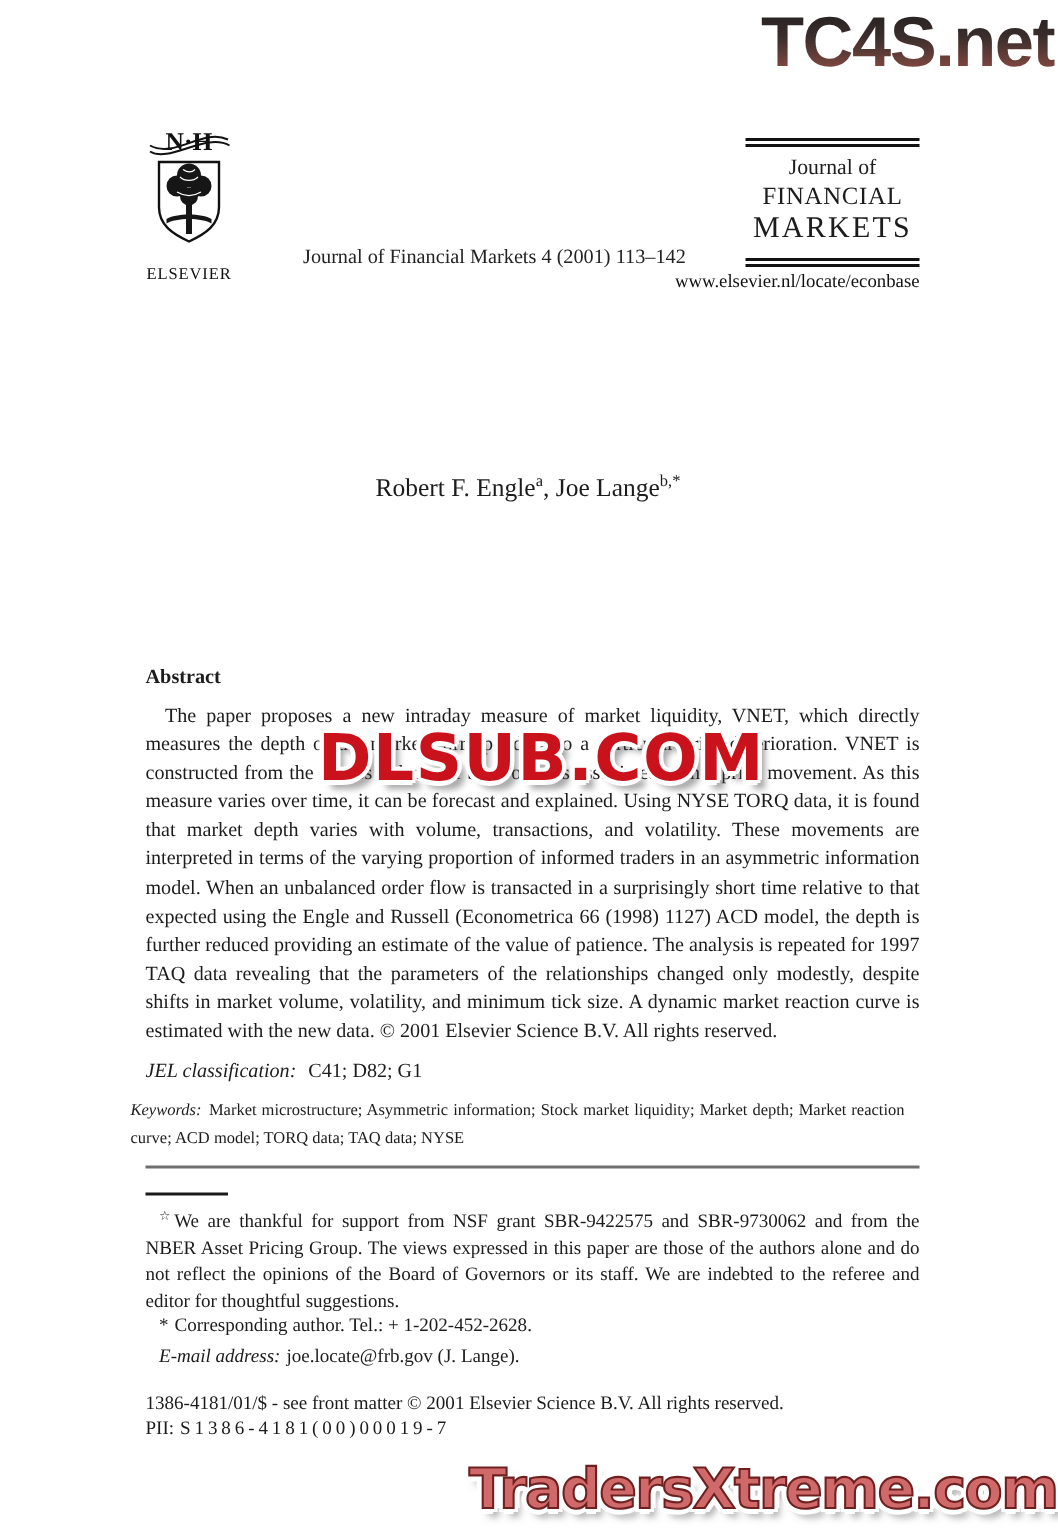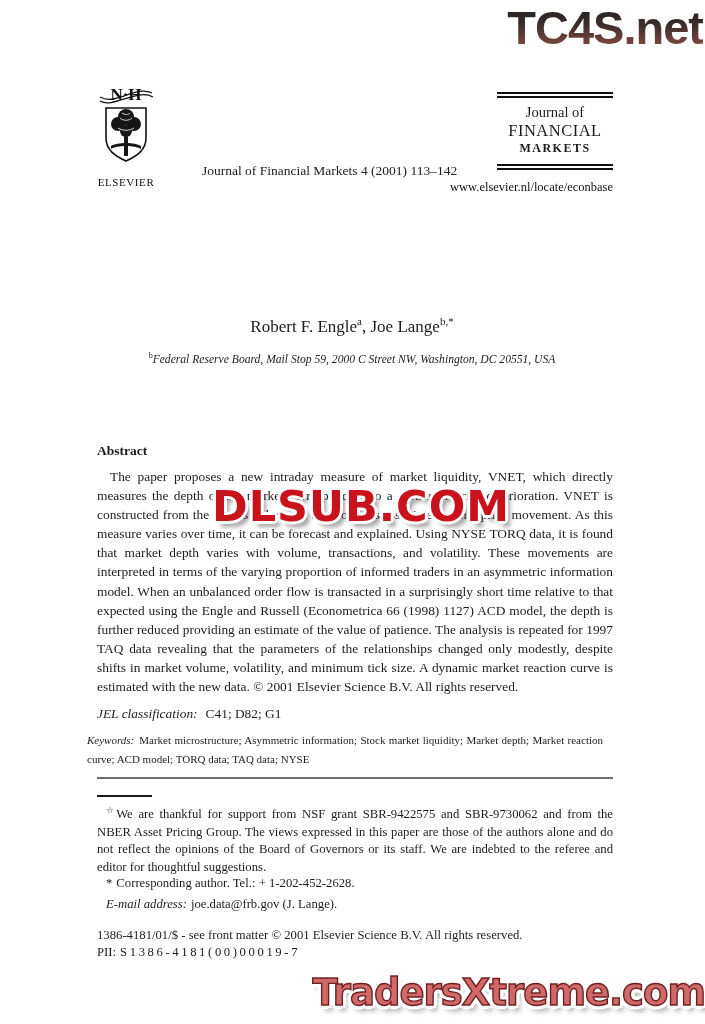--- a/index.html
+++ b/index.html
@@ -53,21 +53,21 @@
   .logo-wrap { left:96px; top:84px; width:60px; text-align:center; }
   .publisher { font-size:11px; letter-spacing:0.6px; margin-top:8px; font-family:Liberation Serif, serif; color:#111; }
   .citation { left:202px; top:163px; font-size:13.5px; color:#222; }
   .jbox {
     left:497px; top:92px; width:116px;
     border-top:6px double #111; border-bottom:6px double #111;
     padding:6px 0 8px 0; text-align:center;
   }
   .jbox .l1 { font-size:14.5px; }
   .jbox .l2 { font-size:16.5px; letter-spacing:0.5px; }
-  .jbox .l3 { font-size:12px; letter-spacing:1.5px;font-weight:bold; }
+  .jbox .l3 { font-size:20px; letter-spacing:1.5px; }
   .url { left:97px; top:180px; width:516px; text-align:right; font-size:12.5px; color:#111; }
 
   
   .title { left:87px; top:228px; width:530px; text-align:center; font-size:23px; line-height:31px; color:#151515; }
   .title sup { font-size:12px; }
   .authors { left:87px; top:315px; width:530px; text-align:center; font-size:17px; }
   .authors sup { font-size:11px; }
   .affils { left:87px; top:348px; width:530px; text-align:center; font-style:italic; font-size:11.6px; line-height:15.5px; }
   .affils sup { font-size:8px; font-style:normal; }
 
@@ -135,35 +135,34 @@
 </div>
 
 <div class="abs url">www.elsevier.nl/locate/econbase</div>
 
 <div class="abs title">
 </div>
 
 <div class="abs authors"><span>Robert F. Engle</span><sup>a</sup><span>, </span><span>Joe Lange</span><sup>b,*</sup></div>
 
 <div class="abs affils">
-  <div><sup>b</sup><span>Federal Reserve Board, Mail Stop 59, 2000 C Street NW, Washington, DC 20551, USA</span></div>
 </div>
 
 <div class="abs abs-head">Abstract</div>
 <div class="abs abs-body">The paper proposes a new intraday measure of market liquidity, VNET, which directly measures the depth of the market corresponding to a particular price deterioration. VNET is constructed from the excess volume of buys or sells associated with a price movement. As this measure varies over time, it can be forecast and explained. Using NYSE TORQ data, it is found that market depth varies with volume, transactions, and volatility. These movements are interpreted in terms of the varying proportion of informed traders in an asymmetric information model. When an unbalanced order flow is transacted in a surprisingly short time relative to that expected using the Engle and Russell (Econometrica 66 (1998) 1127) ACD model, the depth is further reduced providing an estimate of the value of patience. The analysis is repeated for 1997 TAQ data revealing that the parameters of the relationships changed only modestly, despite shifts in market volume, volatility, and minimum tick size. A dynamic market reaction curve is estimated with the new data. © 2001 Elsevier Science B.V. All rights reserved.</div>
 
 <div class="abs wm-dlsub">DLSUB.COM</div>
 
 <div class="abs jel"><i>JEL classification:</i><span class="val">C41; D82; G1</span></div>
 
 <div class="abs kw"><i>Keywords:</i><span class="val">Market microstructure; Asymmetric information; Stock market liquidity; Market depth; Market reaction curve; ACD model; TORQ data; TAQ data; NYSE</span></div>
 
 <div class="abs rule-main"></div>
 <div class="abs rule-foot"></div>
 
 <div class="abs fn"><sup>☆</sup><span>We are thankful for support from NSF grant SBR-9422575 and SBR-9730062 and from the NBER Asset Pricing Group. The views expressed in this paper are those of the authors alone and do not reflect the opinions of the Board of Governors or its staff. We are indebted to the referee and editor for thoughtful suggestions.</span></div>
 <div class="abs fn2"><span class="mark">*</span><span>Corresponding author. Tel.: + 1-202-452-2628.</span></div>
-<div class="abs fn3"><i>E-mail address:</i><span class="val">joe.data@frb.gov (J. Lange).</span></div>
+<div class="abs fn3"><i>E-mail address:</i><span class="val">joe.locate@frb.gov (J. Lange).</span></div>
 
 <div class="abs foot1">1386-4181/01/$ - see front matter © 2001 Elsevier Science B.V. All rights reserved.</div>
 <div class="abs foot2"><span>PII:</span><span class="pii">S1386-4181(00)00019-7</span></div>
 
 <div class="abs wm-traders">TradersXtreme.com</div>
 
 </body></html>

